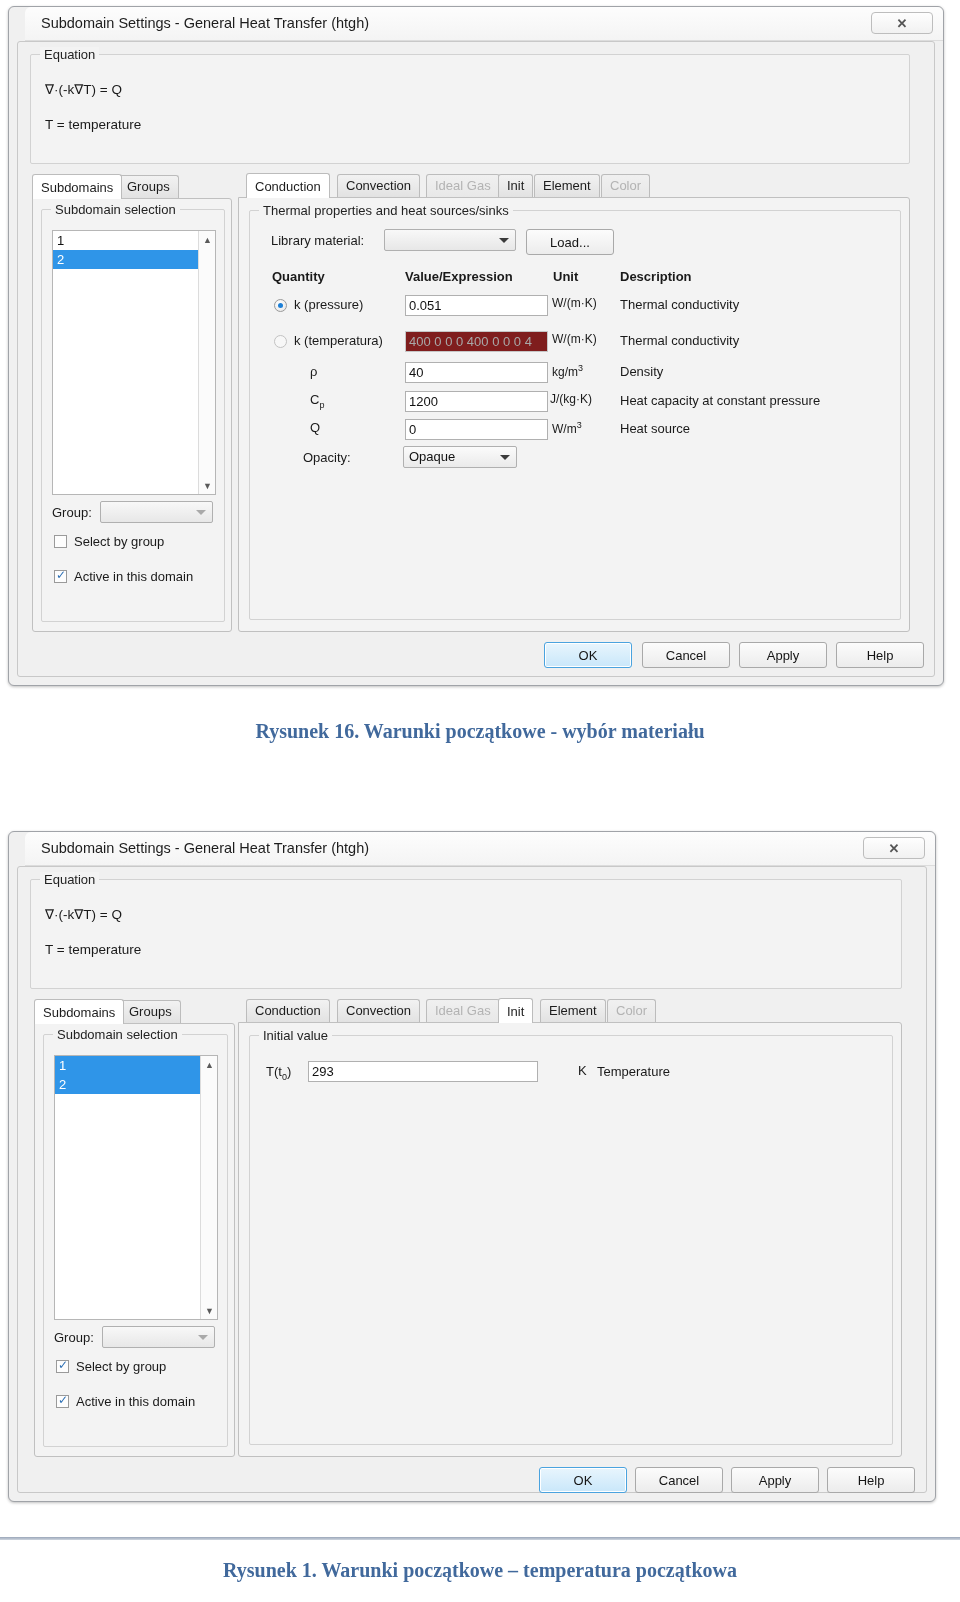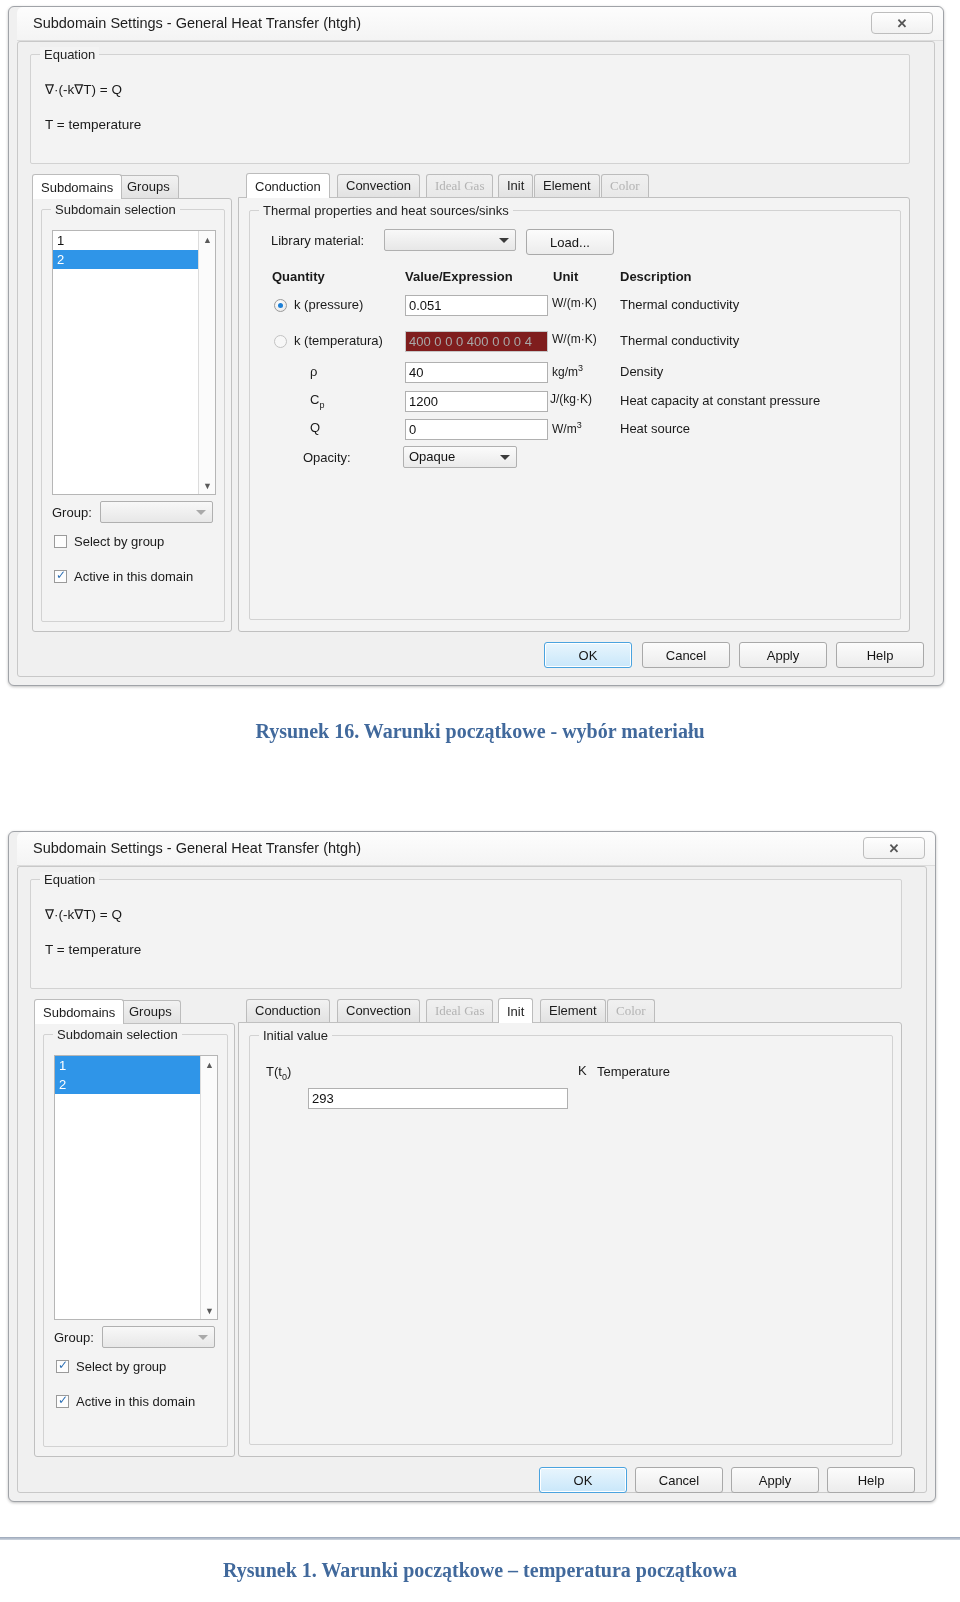--- a/index.html
+++ b/index.html
@@ -24,21 +24,21 @@
   }
   .dialog-inner {
     position: absolute;
     left: 8px; right: 8px; top: 34px; bottom: 8px;
     background: #f0f0f0;
     border: 1px solid #c8c8c8;
     border-radius: 3px;
   }
   .titlebar {
     position: absolute;
-    left: 8px; right: 0; top: 0; height: 34px;
+    left: 16px; right: 0; top: 0; height: 34px;
     border-bottom: 1px solid #dcdcdc;
     background: linear-gradient(#fdfdfd, #f4f4f4);
     border-radius: 6px 6px 0 0;
   }
   .title-text {
     position: absolute;
     left: 16px; top: 8px;
     font-size: 14.5px;
     color: #1d1d1d;
     white-space: nowrap;
@@ -91,21 +91,21 @@
   }
   .tab.active {
     background: #ffffff;
     height: 25px;
     top: -1px;
     line-height: 25px;
     border-color: #bcbcbc;
     z-index: 5;
     font-weight: normal;
   }
-  .tab.disabled { color: #b3b3b3; background: linear-gradient(#f0f0f0,#e8e8e8); font-family: Liberation Serif, serif; }
+  .tab.disabled { color: #b3b3b3; background: linear-gradient(#f0f0f0,#e8e8e8); }
 
   
   .panel {
     position: absolute;
     background: #f3f3f3;
     border: 1px solid #c0c0c0;
     border-radius: 0 3px 3px 3px;
   }
   .panel.left { border-radius: 0 3px 3px 3px; }
 
@@ -416,21 +416,21 @@
       <div class="tab active" style="left:252px;">Init</div>
       <div class="tab" style="left:294px;">Element</div>
       <div class="tab disabled" style="left:361px;">Color</div>
     </div>
 
     <div class="panel" style="left:220px; top:155px; width:664px; height:435px;">
       <div class="groupbox" style="left:10px; top:12px; width:644px; height:410px;">
         <span class="gb-title">Initial value</span>
 
         <div class="lbl" style="left:16px; top:28px;">T(t<sub>0</sub>)</div>
-        <div class="textfield" style="left:58px; top:25px; width:260px;margin-top:27px;">293</div>
+        <div class="textfield" style="left:58px; top:25px; width:230px;">293</div>
         <div class="lbl" style="left:328px; top:27px;">K</div>
         <div class="lbl" style="left:347px; top:28px;">Temperature</div>
       </div>
     </div>
 
     <div class="btn default" style="left:521px; top:600px; width:88px;">OK</div>
     <div class="btn" style="left:617px; top:600px; width:88px;">Cancel</div>
     <div class="btn" style="left:713px; top:600px; width:88px;">Apply</div>
     <div class="btn" style="left:809px; top:600px; width:88px;">Help</div>
   </div>

